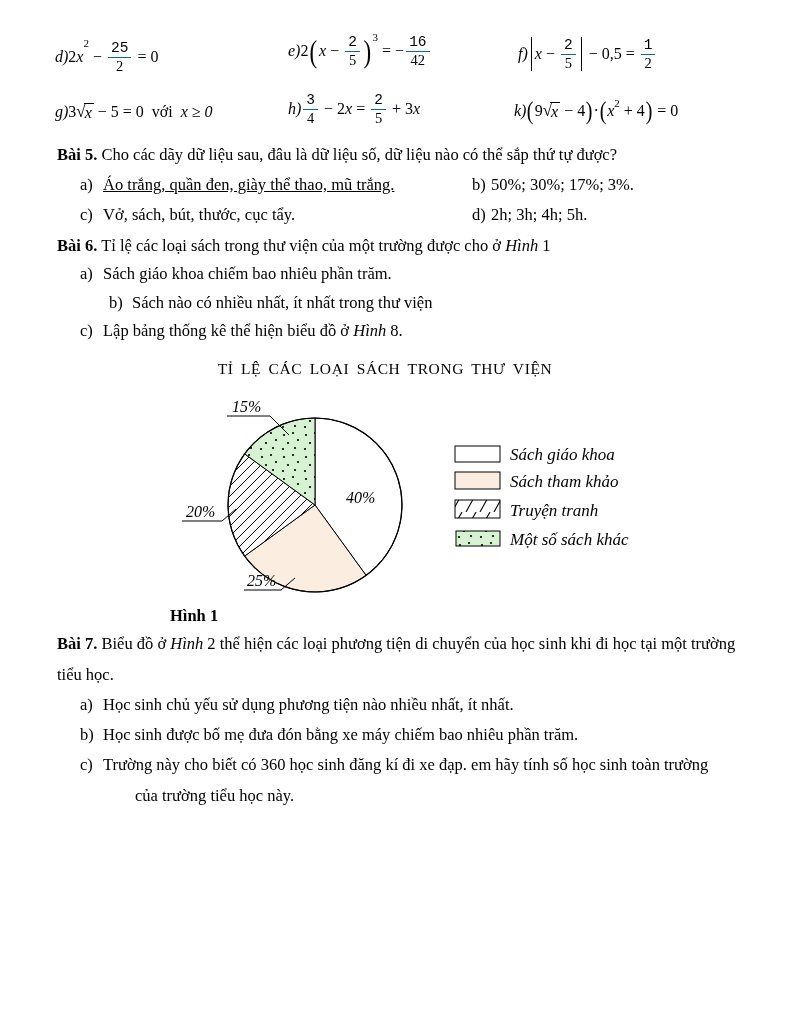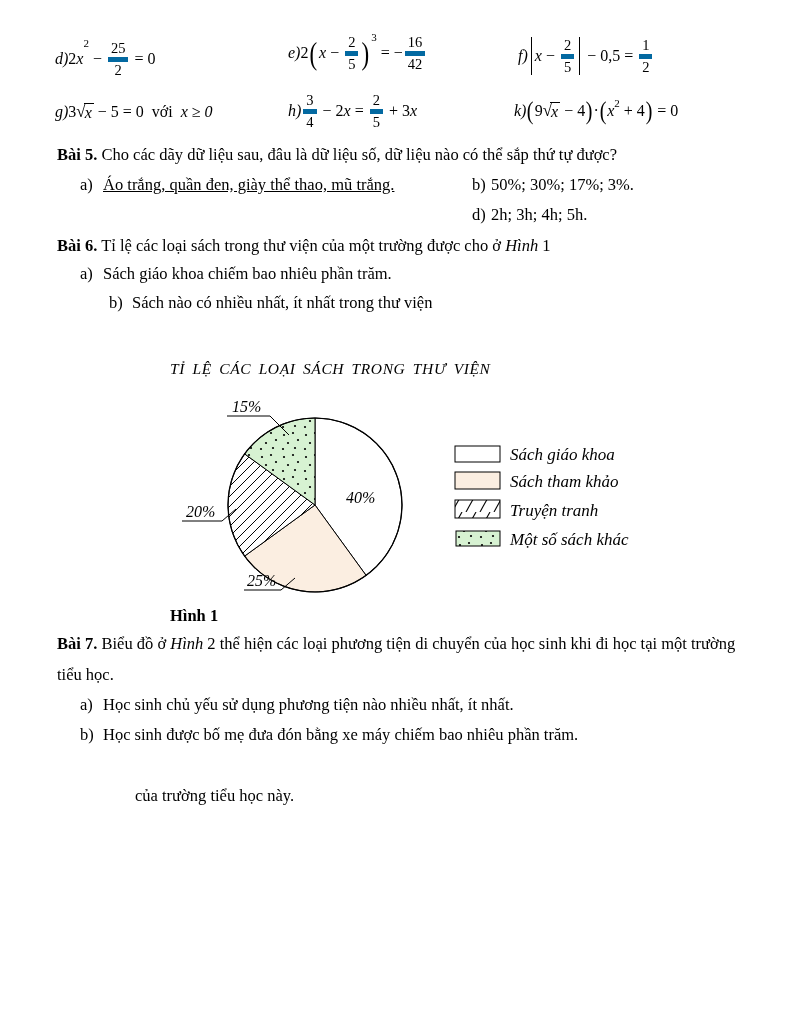--- a/index.html
+++ b/index.html
@@ -12,31 +12,31 @@
   .bh{font-weight:bold;}
   .ital{}
   .ilabel{display:inline-block;width:23px;}
   .ilabel-sm{display:inline-block;width:19px;}
   
   .eq{position:absolute;display:flex;align-items:center;font-size:16px;}
   .eq span{white-space:pre;}
   .ld{font-style:italic;}
   .vr{font-style:italic;}
   .fr{display:inline-flex;flex-direction:column;align-items:center;font-size:14.5px;line-height:1.15;margin:0 2px;}
-  .fr .n{border-bottom:5px solid #0369a1;padding:0 3px;}
+  .fr .n{border-bottom:1px solid #0369a1;padding:0 3px;font-family:Liberation Mono, monospace;}
   .fr .d{padding:0 3px;}
   .sp{align-self:flex-start;font-size:11px;margin-top:-3px;white-space:pre;}
   .bp{font-size:32px;line-height:0.85;transform:scaleX(0.72);font-weight:400;}
   .bp2{font-size:25px;line-height:0.9;transform:scaleX(0.8);}
   .absv{align-self:stretch;display:inline-flex;align-items:center;border-left:1.2px solid #000;border-right:1.2px solid #000;padding:0 3px;margin:0 3px;}
   .rad{font-size:17px;margin-right:-2px;}
   .ra{border-top:1.2px solid #000;font-style:italic;padding:0 2px 0 1px;}
   
-  .chart-title{position:absolute;left:170px;top:360px;width:430px;
-    font-style:italic;font-size:15.5px;letter-spacing:0.6px;word-spacing:3px;}
+  .chart-title{position:absolute;left:170px;top:360px;width:430px;text-align:center;
+    font-size:15.5px;letter-spacing:0.6px;word-spacing:3px;}
   .fig{position:absolute;left:170px;top:386px;}
   .caption{position:absolute;left:170px;top:606px;width:475px;text-align:left;font-weight:bold;}
   svg text{font-family:"Liberation Serif","DejaVu Serif",serif;}
 </style>
 </head>
 <body>
 
 <div class="page">
 
   <div class="eq" style="left:55px;top:40px;">
@@ -110,35 +110,43 @@
   <div class="abs-line" style="left:57px;top:145px;">
     <span class="bh">Bài 5.</span>
     <span>Cho các dãy dữ liệu sau, đâu là dữ liệu số, dữ liệu nào có thể sắp thứ tự được?</span>
   </div>
   <div class="abs-line" style="left:80px;top:175px;text-decoration:underline;">
     <span class="ilabel">a)</span><span>Áo trắng, quần đen, giày thể thao, mũ trắng.</span>
   </div>
   <div class="abs-line" style="left:472px;top:175px;">
     <span class="ilabel-sm">b)</span><span>50%; 30%; 17%; 3%.</span>
   </div>
+  <div class="abs-line" style="left:80px;top:205px;">
+    <span class="ilabel">c)</span><span>Vở, sách, bút, thước, cục tẩy.</span>
+  </div>
   <div class="abs-line" style="left:472px;top:205px;">
     <span class="ilabel-sm">d)</span><span class="ital">2h; 3h; 4h; 5h.</span>
   </div>
 
   <div class="abs-line" style="left:57px;top:236px;">
     <span class="bh">Bài 6.</span>
     <span>Tỉ lệ các loại sách trong thư viện của một trường được cho ở</span>
     <i>Hình</i>
     <span>1</span>
   </div>
   <div class="abs-line" style="left:80px;top:264px;">
     <span class="ilabel">a)</span><span>Sách giáo khoa chiếm bao nhiêu phần trăm.</span>
   </div>
   <div class="abs-line" style="left:80px;top:293px;margin-left:29px;">
     <span class="ilabel">b)</span><span>Sách nào có nhiều nhất, ít nhất trong thư viện</span>
+  </div>
+  <div class="abs-line" style="left:80px;top:321px;">
+    <span class="ilabel">c)</span><span>Lập bảng thống kê thể hiện biểu đồ ở</span>
+    <i>Hình</i>
+    <span>8.</span>
   </div>
 
   <div class="chart-title">TỈ LỆ CÁC LOẠI SÁCH TRONG THƯ VIỆN</div>
 
   <div class="fig">
     <svg width="560" height="228" viewBox="0 0 560 228">
       <defs>
         <pattern id="hatch" width="10" height="10" patternUnits="userSpaceOnUse">
           <rect width="10" height="10" fill="#ffffff"></rect>
           <path d="M0,10 L10,0" stroke="#000" stroke-width="1"></path>
@@ -196,17 +204,20 @@
   </div>
   <div class="abs-line" style="left:57px;top:665px;">
     <span>tiểu học.</span>
   </div>
   <div class="abs-line" style="left:80px;top:725px;">
     <span class="ilabel">b)</span><span>Học sinh được bố mẹ đưa đón bằng xe máy chiếm bao nhiêu phần trăm.</span>
   </div>
   <div class="abs-line" style="left:80px;top:695px;">
     <span class="ilabel">a)</span><span>Học sinh chủ yếu sử dụng phương tiện nào nhiều nhất, ít nhất.</span>
   </div>
+  <div class="abs-line" style="left:80px;top:755px;">
+    <span class="ilabel">c)</span><span>Trường này cho biết có 360 học sinh đăng kí đi xe đạp. em hãy tính số học sinh toàn trường</span>
+  </div>
   <div class="abs-line" style="left:103px;top:786px;margin-left:32px;">
     <span>của trường tiểu học này.</span>
   </div>
 
 </div>
 
 </body></html>

